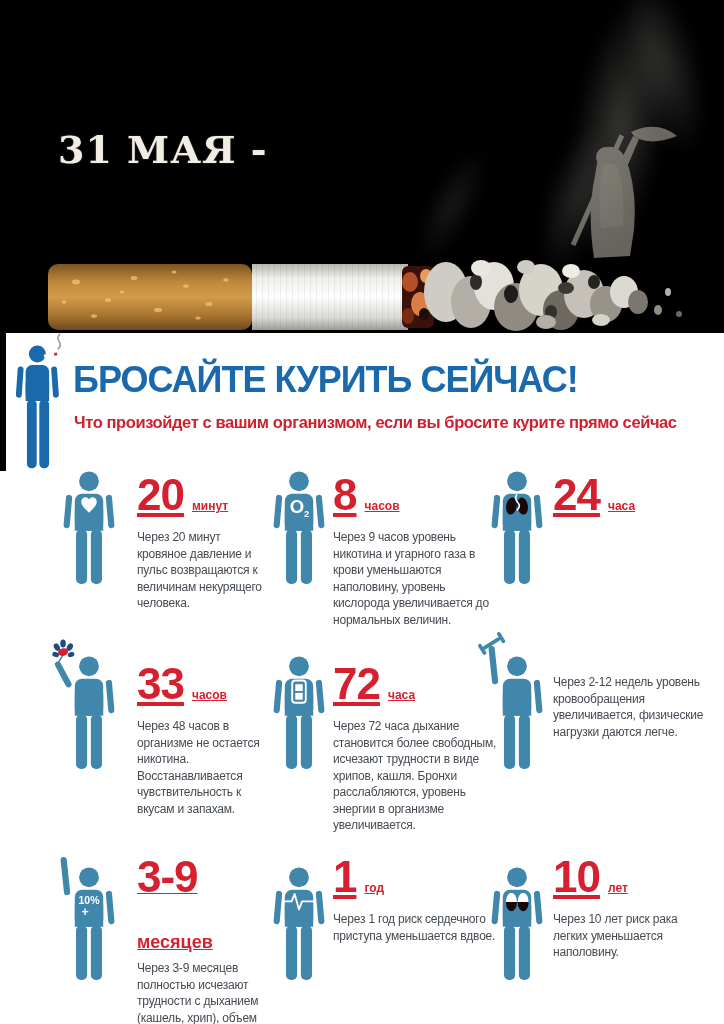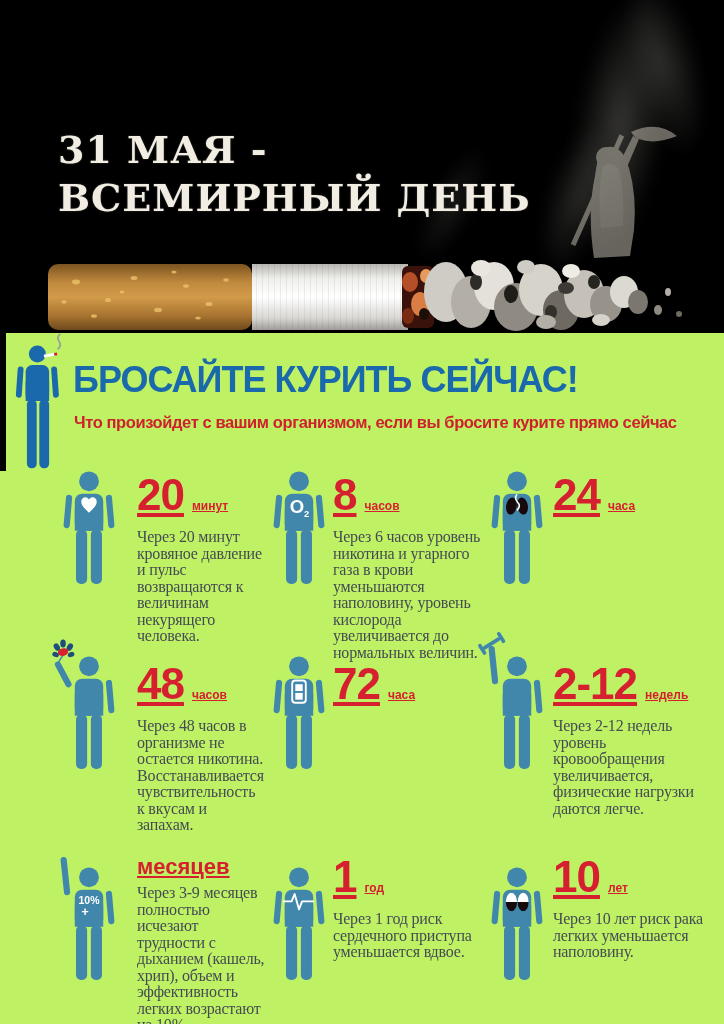--- a/index.html
+++ b/index.html
@@ -1,16 +1,16 @@
 <!DOCTYPE html>
 <html><head>
 <meta charset="utf-8">
 <style>
   html,body{margin:0;padding:0;background:#777;}
-  .poster{position:relative;width:724px;height:1024px;margin:0 auto;background:#bef264;overflow:hidden;
+  .poster{position:relative;width:724px;height:1024px;margin:0 auto;background:#ffffff;overflow:hidden;
           font-family:"Liberation Sans",sans-serif;}
   
   .banner{position:absolute;left:0;top:0;width:724px;height:333px;background:#000;overflow:hidden;}
   .banner-title{position:absolute;left:58px;top:126px;color:#f2ede3;
                 font-family:"DejaVu Serif","Liberation Serif",serif;font-weight:bold;
                 font-size:38px;line-height:48px;letter-spacing:1px;text-shadow:0 0 2px rgba(255,255,250,.25);}
   .smoke{position:absolute;background:radial-gradient(ellipse at 50% 50%, rgba(205,203,195,.26), rgba(205,203,195,0) 70%);
          filter:blur(7px);border-radius:50%;}
   .smoke.s1{left:575px;top:-10px;width:90px;height:270px;transform:rotate(9deg);}
   .smoke.s2{left:630px;top:-30px;width:70px;height:190px;transform:rotate(-14deg);opacity:.8;}
@@ -40,22 +40,22 @@
   .cell:nth-child(3n+1) .txt-col{width:128px;}
   .cell:nth-child(3n+2) .txt-col{width:166px;}
   .cell:nth-child(3n)   .txt-col{width:158px;}
   .cell:nth-child(-n+3) .txt-col{padding-top:8px;}
   .cell:nth-child(n+4):nth-child(-n+6) .txt-col{padding-top:12px;}
   .cell:nth-child(n+7)  .txt-col{padding-top:10px;}
   .num-row{display:flex;align-items:baseline;gap:8px;color:#d6202f;text-decoration:underline;}
   .num{font-size:44px;line-height:1;font-weight:bold;letter-spacing:-1px;}
   .unit{font-size:12px;font-weight:bold;}
   .num-row.stacked{display:block;}
-  .num-row.stacked .unit{display:block;font-size:22px;line-height:24px;}
-  .desc{margin:12px 0 0 0;font-size:16px;line-height:16.5px;letter-spacing:-.2px;color:#454b53;font-family:Liberation Serif, serif;}
+  .num-row.stacked .unit{display:block;font-size:18px;line-height:24px;margin-top:31px;}
+  .desc{margin:12px 0 0 0;font-size:12px;line-height:16.5px;letter-spacing:-.2px;color:#454b53;}
   .num-row.stacked + .desc{margin-top:6px;}
   svg{overflow:visible;}
 </style>
 </head>
 <body>
 
 <svg width="0" height="0" style="position:absolute">
   <defs>
     <g id="person">
       <circle cx="55" cy="17" r="16" fill="currentColor"></circle>
@@ -101,21 +101,20 @@
         <rect x="52" y="14" width="5" height="120" transform="rotate(24 54 74)"></rect>
         <circle cx="63" cy="41" r="10"></circle>
         <path d="M70 60 l20 -40 l6 3 l-18 42 z"></path>
         <path d="M58 34 q12 -8 22 4 l6 14 q8 28 5 62 l-4 26 l-36 2 q-7 -46 1 -82 q2 -16 6 -26 z"></path>
       </g>
       <path d="M60 50 q10 -6 16 4 q6 24 4 56 l-22 2 q-4 -36 2 -62 z" fill="#d8d4c6" opacity=".35"></path>
     </svg>
 
     <div class="banner-title">
       <div>31 МАЯ -</div>
-      <div>ВСЕМИРНЫЙ ДЕНЬ</div>
     </div>
 
     <svg class="cigarette" width="648" height="84" viewBox="0 0 648 84">
       <defs>
         <linearGradient id="gFilter" x1="0" y1="0" x2="0" y2="1">
           <stop offset="0" stop-color="#7c5420"></stop>
             <stop offset=".28" stop-color="#c08a3e"></stop>
           <stop offset=".5" stop-color="#d29b4a"></stop>
             <stop offset=".78" stop-color="#a87430"></stop>
           <stop offset="1" stop-color="#6e4a1c"></stop>
@@ -234,21 +233,21 @@
             <text x="40" y="68" font-size="30">O</text>
             <text x="63" y="75" font-size="15">2</text>
           </g>
         </svg>
       </div>
       <div class="txt-col">
         <div class="num-row">
           <span class="num">8</span>
           <span class="unit">часов</span>
         </div>
-        <p class="desc">Через 6 часов уровень никотина и угарного газа в крови уменьшаются наполовину, уровень кислорода увеличивается до нормальных величин.</p>
+        <p class="desc">Через 9 часов уровень никотина и угарного газа в крови уменьшаются наполовину, уровень кислорода увеличивается до нормальных величин.</p>
       </div>
     </div>
 
     <div class="cell">
       <div class="fig-col">
         <svg class="fig" viewBox="0 -32 110 222">
           <use href="#person"></use>
           <g>
             <ellipse cx="46" cy="57" rx="8.5" ry="14" fill="#17090b" transform="rotate(10 46 57)"></ellipse>
             <ellipse cx="64" cy="57" rx="8.5" ry="14" fill="#17090b" transform="rotate(-10 64 57)"></ellipse>
@@ -274,21 +273,21 @@
             <ellipse cx="13" cy="-20" rx="4.5" ry="6.5" fill="#1e4e7d"></ellipse>
             <ellipse cx="24" cy="-14" rx="4.5" ry="6.5" fill="#1e4e7d" transform="rotate(30 24 -14)"></ellipse>
             <ellipse cx="1" cy="-2" rx="4" ry="5.5" fill="#1e4e7d" transform="rotate(-70 1 -2)"></ellipse>
             <ellipse cx="26" cy="-2" rx="4" ry="5.5" fill="#1e4e7d" transform="rotate(70 26 -2)"></ellipse>
             <ellipse cx="13" cy="-6" rx="8.5" ry="6" fill="#d6202f" transform="rotate(-15 13 -6)"></ellipse>
           </g>
         </svg>
       </div>
       <div class="txt-col">
         <div class="num-row">
-          <span class="num">48</span>
+          <span class="num">33</span>
           <span class="unit">часов</span>
         </div>
         <p class="desc">Через 48 часов в организме не остается никотина. Восстанавливается чувствительность к вкусам и запахам.</p>
       </div>
     </div>
 
     <div class="cell">
       <div class="fig-col">
         <svg class="fig" viewBox="0 -32 110 222">
           <use href="#person"></use>
@@ -297,55 +296,53 @@
             <rect x="49" y="46" width="12" height="11" fill="#fff"></rect>
             <rect x="49" y="60" width="12" height="11" fill="#fff"></rect>
           </g>
         </svg>
       </div>
       <div class="txt-col">
         <div class="num-row">
           <span class="num">72</span>
           <span class="unit">часа</span>
         </div>
+        <p class="desc">Через 72 часа дыхание становится более свободным, исчезают трудности в виде хрипов, кашля. Бронхи расслабляются, уровень энергии в организме увеличивается.</p>
       </div>
     </div>
 
     <div class="cell">
       <div class="fig-col">
         <svg class="fig" viewBox="0 -32 110 222">
           <use href="#person-raised"></use>
           <g fill="currentColor" transform="translate(14 -20) rotate(-32)">
             <rect x="-16" y="-3" width="32" height="6" rx="3"></rect>
             <rect x="-21" y="-10" width="6" height="20" rx="3"></rect>
             <rect x="15" y="-10" width="6" height="20" rx="3"></rect>
           </g>
         </svg>
       </div>
       <div class="txt-col">
-        <div class="num-row">
-          <span class="num">2-12</span>
-          <span class="unit">недель</span>
-        </div>
         <p class="desc">Через 2-12 недель уровень кровообращения увеличивается, физические нагрузки даются легче.</p>
       </div>
     </div>
 
     <div class="cell">
       <div class="fig-col">
         <svg class="fig" viewBox="0 -32 110 222">
           <use href="#person-raised"></use>
           <g fill="#fff" font-family="Liberation Sans, sans-serif" font-weight="bold">
             <text x="55" y="61" text-anchor="middle" font-size="17">10%</text>
             <text x="43" y="79" font-size="20">+</text>
           </g>
         </svg>
       </div>
       <div class="txt-col">
         <div class="num-row stacked">
+          <span class="num">3-9</span>
           <span class="unit">месяцев</span>
         </div>
         <p class="desc">Через 3-9 месяцев полностью исчезают трудности с дыханием (кашель, хрип), объем и эффективность легких возрастают на 10%.</p>
       </div>
     </div>
 
     <div class="cell">
       <div class="fig-col">
         <svg class="fig" viewBox="0 -32 110 222">
           <use href="#person"></use>

